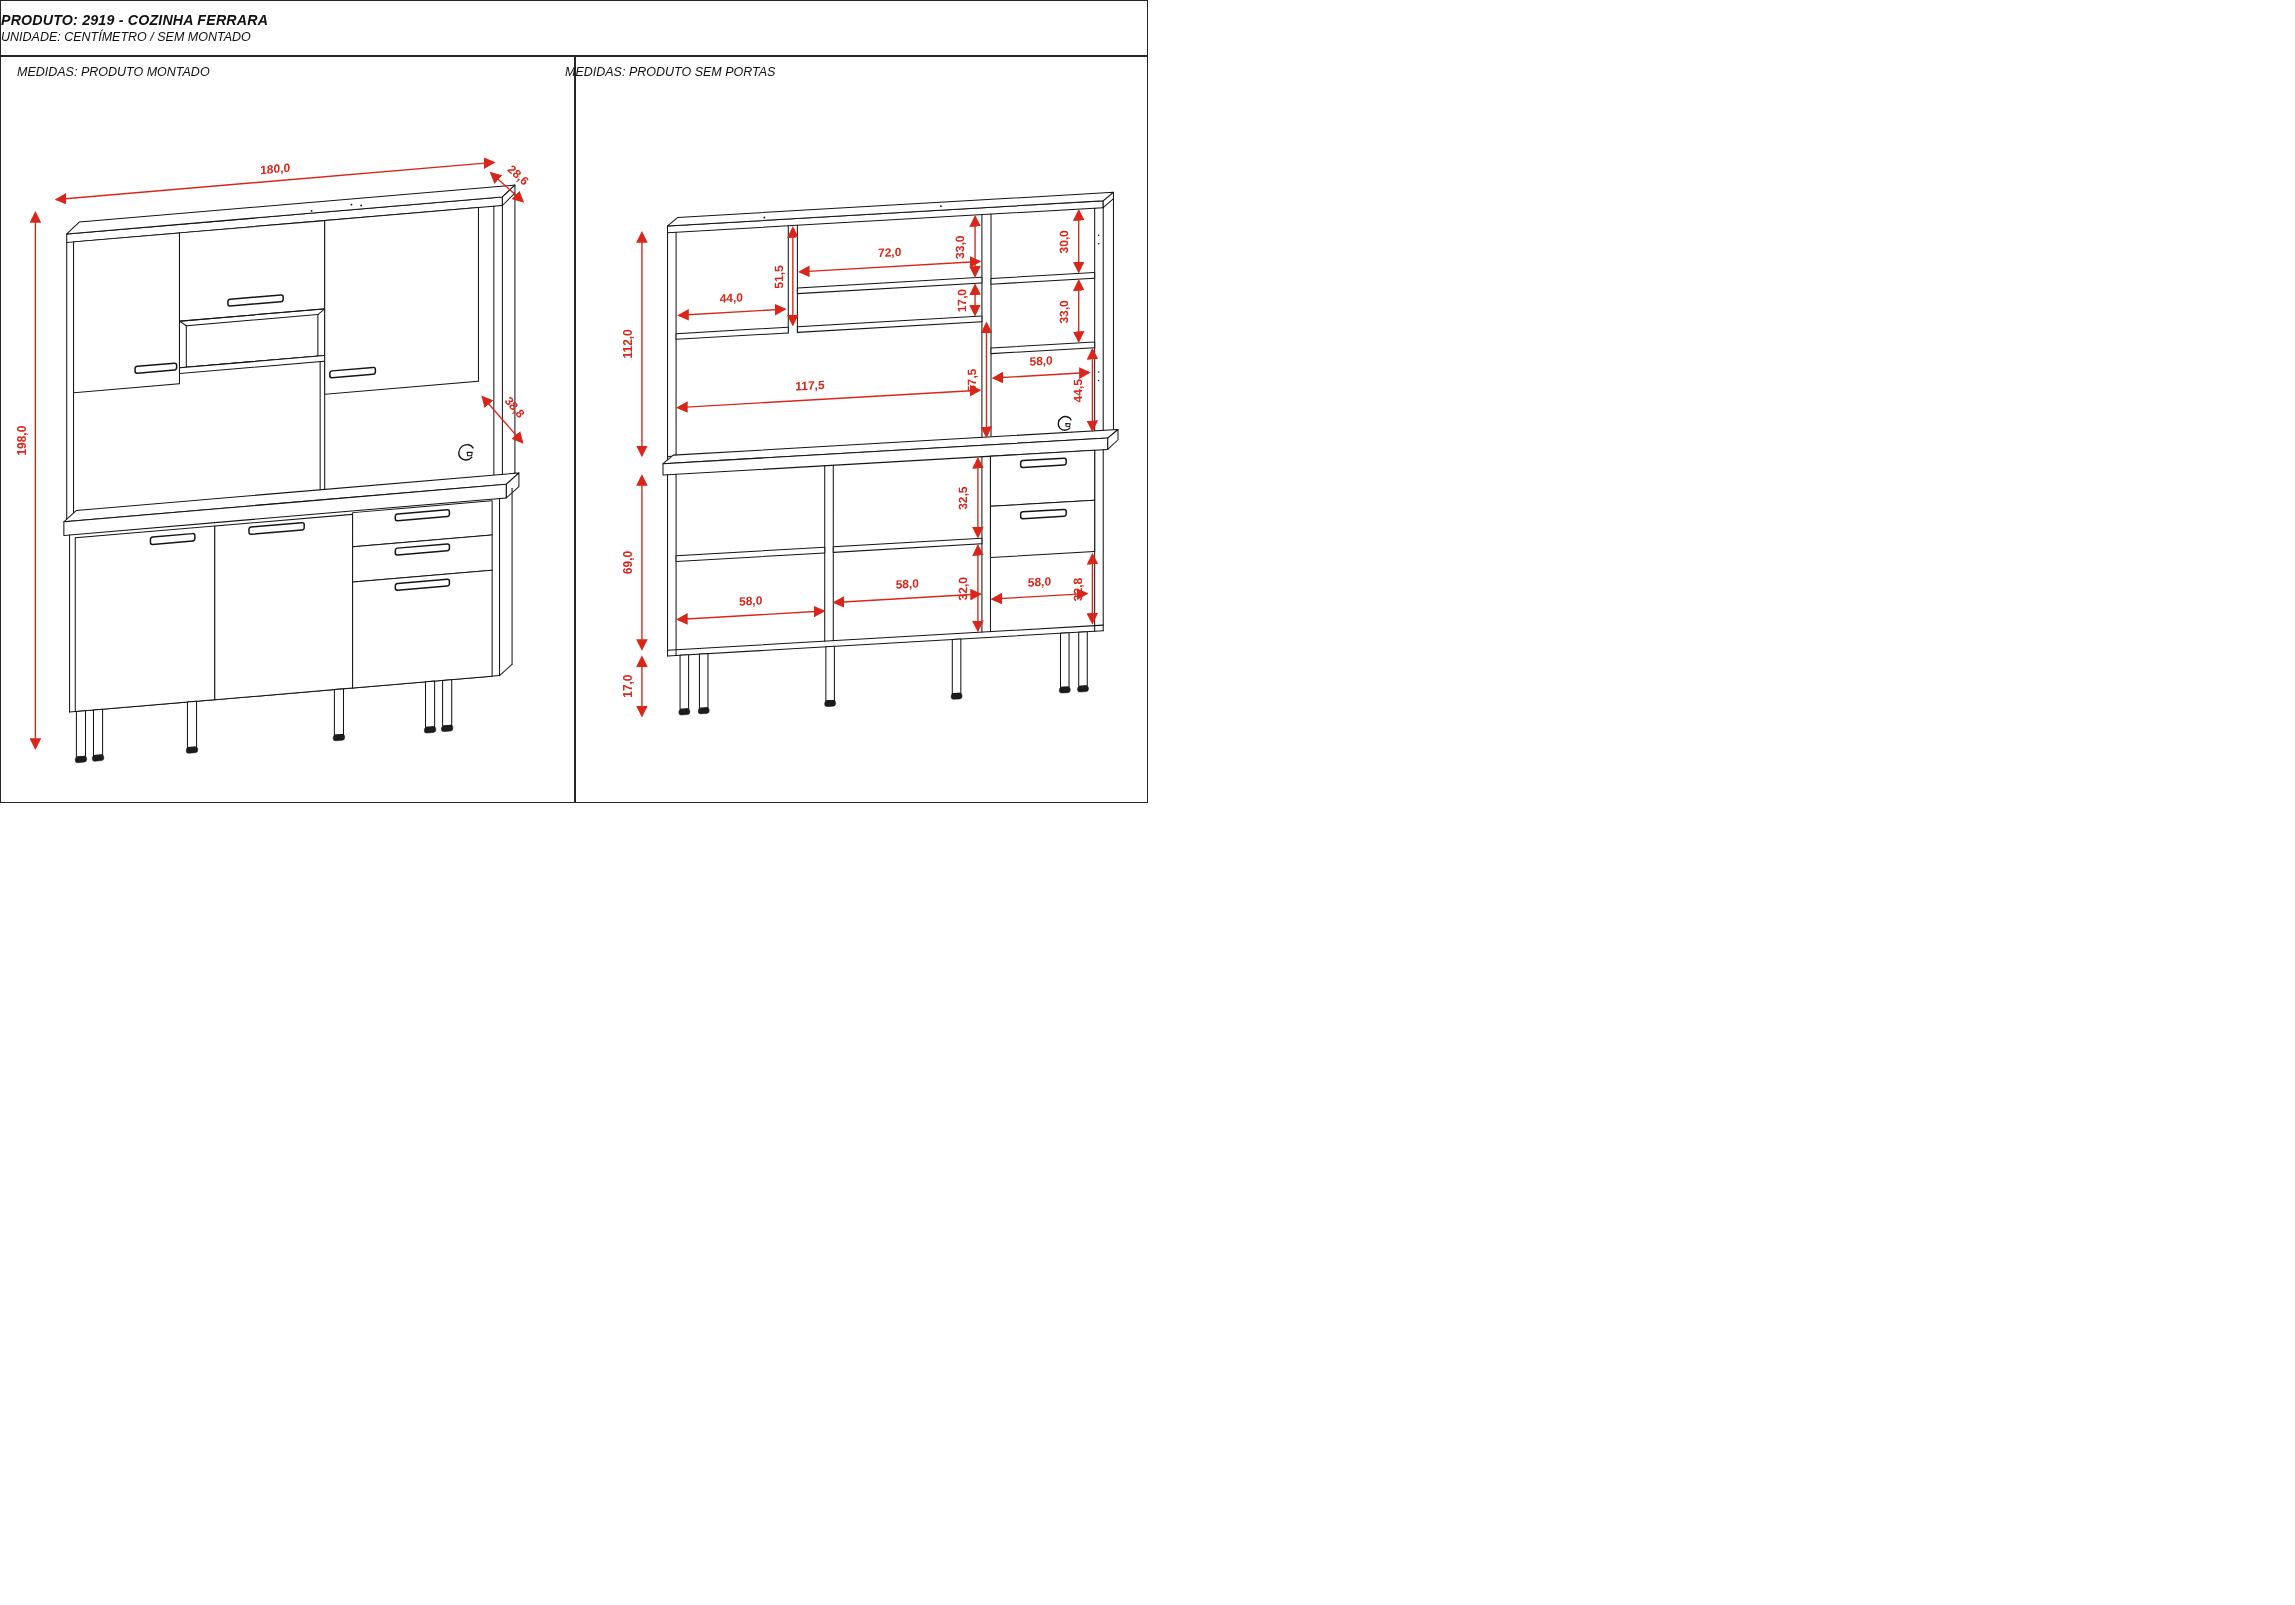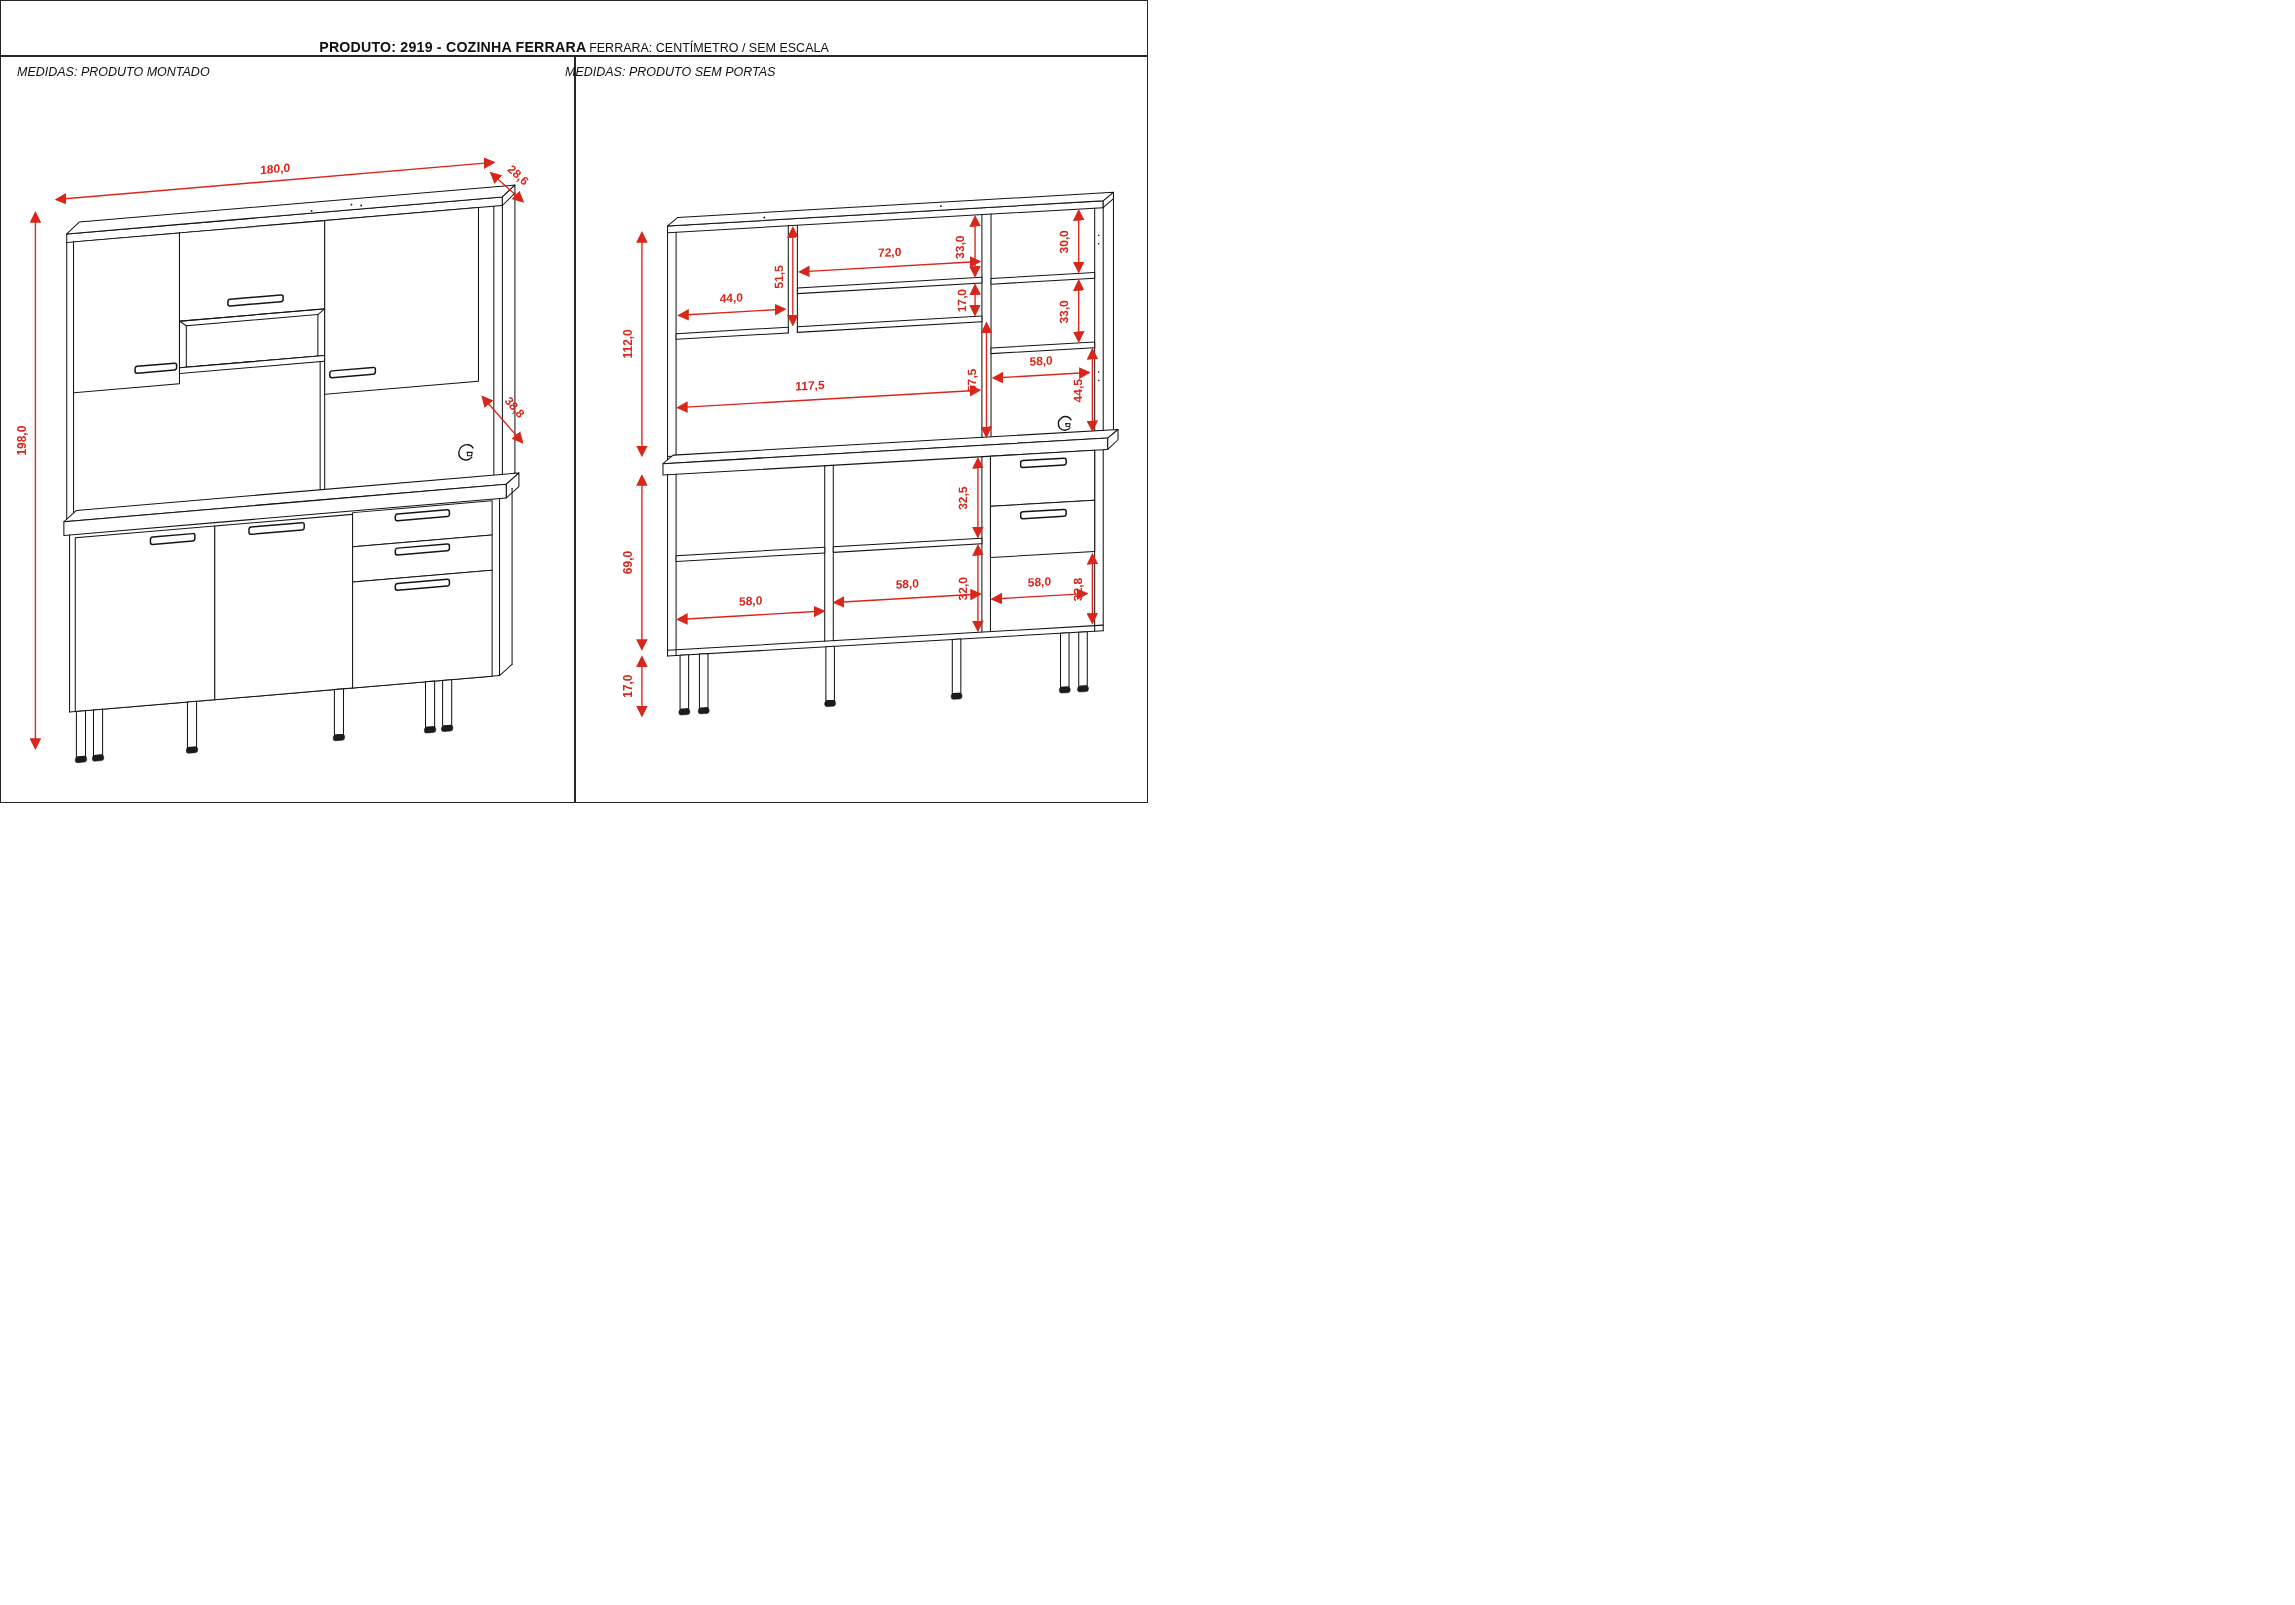--- a/index.html
+++ b/index.html
@@ -1,21 +1,21 @@
 <!DOCTYPE html>
 <html style="font-size:9px"><head>
 <meta charset="utf-8">
 <style>
   html,body{margin:0;padding:0;background:#ffffff;}
   .page{position:relative;width:1148px;height:803px;box-sizing:border-box;
         border:1.7px solid #262626;background:#fff;overflow:hidden;
         font-family:"Liberation Sans",sans-serif;}
   .title-block{position:absolute;left:0;top:0;width:100%;height:56px;box-sizing:border-box;
-        border-bottom:2.3px solid #262626;display:flex;flex-direction:row;
-        align-items:flex-end;justify-content:center;gap:2.8px;background:#fff;}
+        border-bottom:2.3px solid #262626;display:flex;flex-direction:column;
+        align-items:flex-start;justify-content:center;gap:2.8px;background:#fff;font-style:italic;}
   .title-main{font-size:14.2px;font-weight:bold;color:#101010;letter-spacing:0.2px;}
   .title-sub{font-size:12.5px;color:#101010;}
   .panel-divider{position:absolute;left:573px;top:56px;bottom:0;width:1.7px;background:#262626;}
   .panel-header{position:absolute;top:64px;font-size:12.5px;font-style:italic;color:#101010;white-space:nowrap;}
   .ph-left{left:16px;}
   .ph-right{left:564px;}
   svg.drawing{position:absolute;left:0;top:0;}
   .k{stroke:#141414;stroke-width:1.8;fill:none;stroke-linejoin:round;stroke-linecap:round;}
   .k2{stroke:#141414;stroke-width:2.4;fill:none;stroke-linejoin:round;}
   .kf{stroke:#141414;stroke-width:1.8;fill:#ffffff;stroke-linejoin:round;}
@@ -25,21 +25,21 @@
   .dim{fill:#d9261a;font-size:21px;font-weight:bold;font-family:"Liberation Sans",sans-serif;}
   .dot{fill:#141414;stroke:none;}
 </style>
 </head>
 <body>
 
 <div class="page">
 
   <div class="title-block">
     <div class="title-main">PRODUTO: 2919 - COZINHA FERRARA</div>
-    <div class="title-sub">FERRARA: CENTÍMETRO / SEM ESCALA</div>
+    <div class="title-sub">UNIDADE: CENTÍMETRO / SEM MONTADO</div>
   </div>
 
   <div class="panel-divider"></div>
 
   <div class="panel-header ph-left">MEDIDAS: PRODUTO MONTADO</div>
   <div class="panel-header ph-right">MEDIDAS: PRODUTO SEM PORTAS</div>
 
   <svg class="drawing" width="1148" height="803" viewBox="0 0 2015 1410">
     <defs>
       <marker id="ah" viewBox="0 0 10 10" refX="8.5" refY="5" markerWidth="8.5" markerHeight="8.5" orient="auto-start-reverse">

